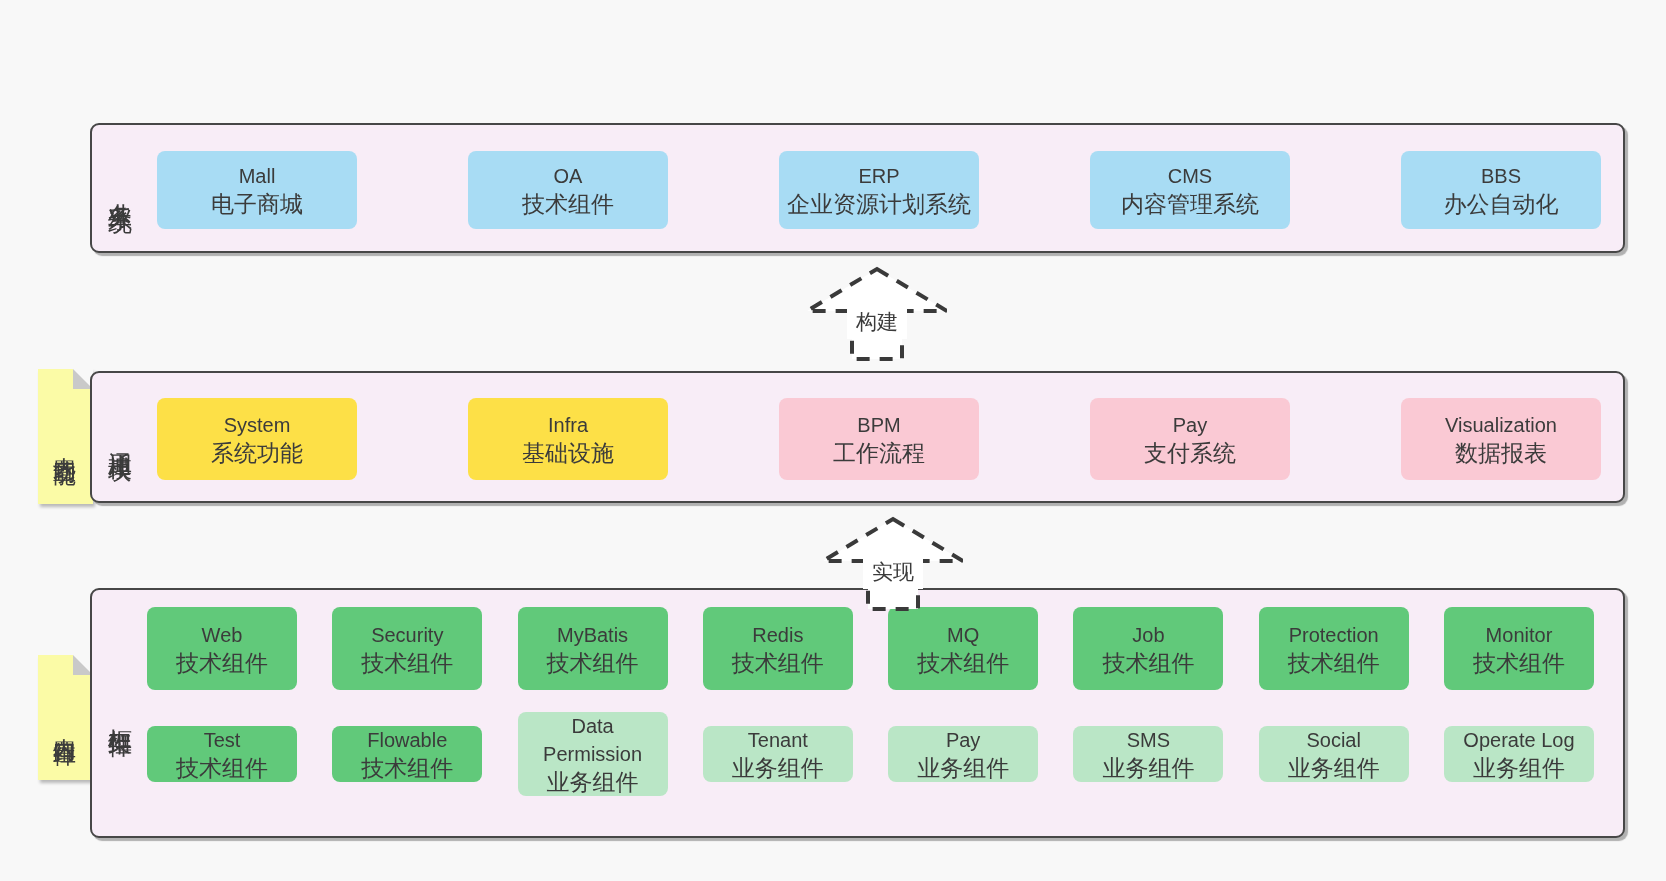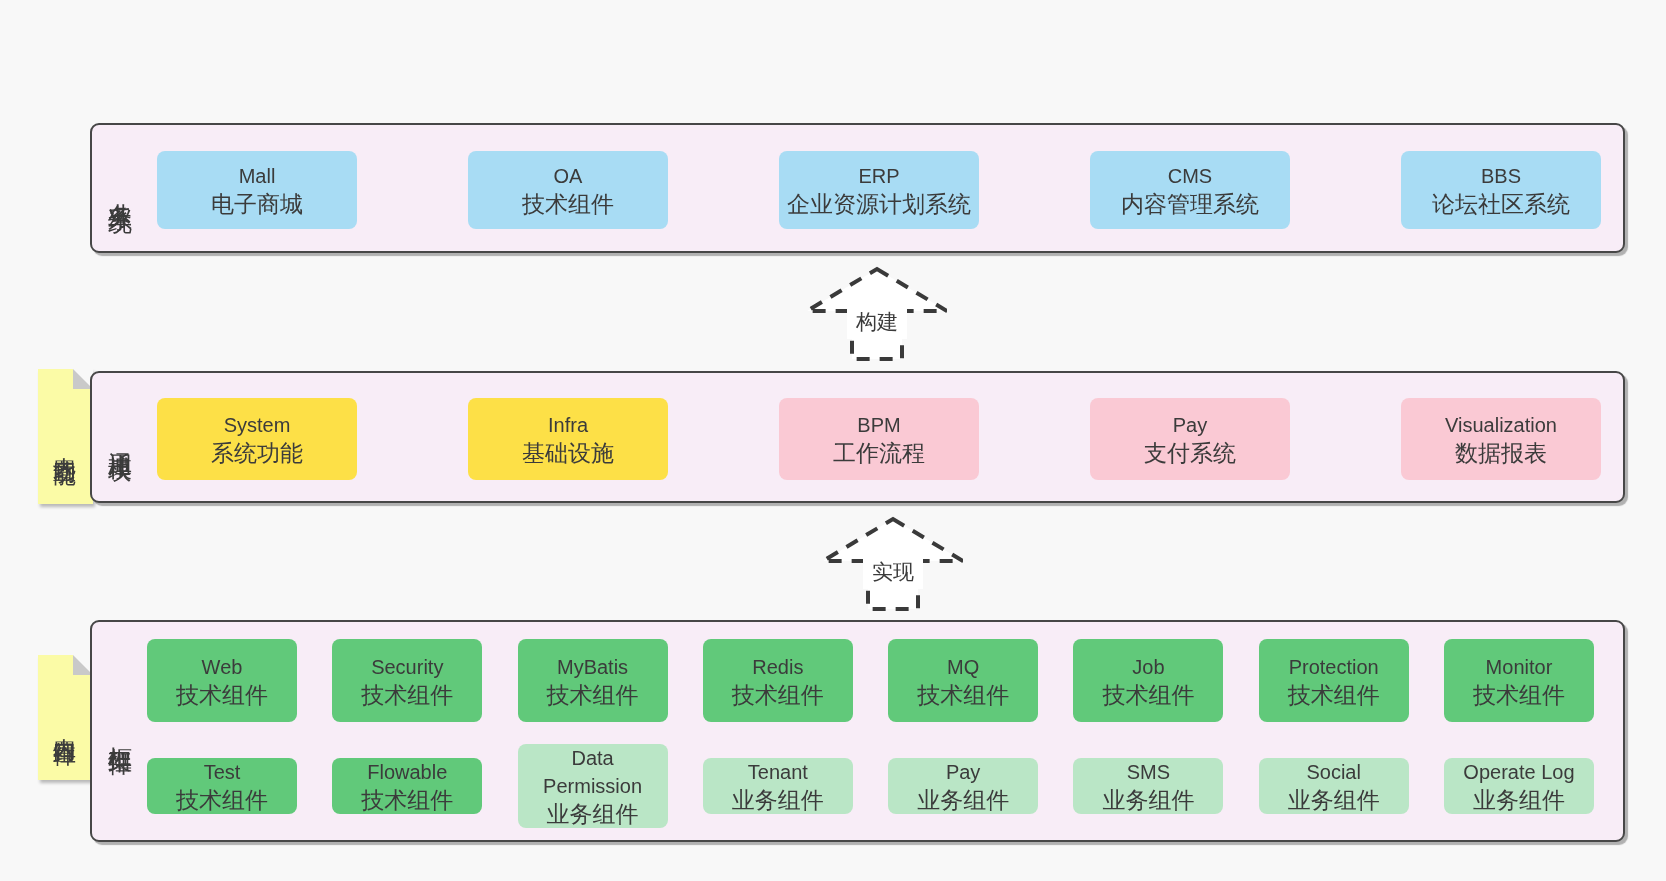--- a/index.html
+++ b/index.html
@@ -10,21 +10,21 @@
     color:#3b3b3b;
   }
   .band{
     position:absolute;left:90px;width:1535px;box-sizing:border-box;
     background:#f8edf7;border:2px solid #474747;border-radius:9px;
     box-shadow:3px 3px 1px rgba(70,70,70,.4);
     z-index:1;
   }
   #band-business{top:123px;height:130px;}
   #band-modules{top:371px;height:132px;}
-  #band-framework{top:620px;height:222px;}
+  #band-framework{top:588px;height:250px;}
 
   .band-label{
     position:absolute;left:12px;top:50%;transform:translateY(-50%);
     writing-mode:vertical-rl;text-orientation:upright;
     font-size:24px;letter-spacing:2px;color:#3b3b3b;white-space:nowrap;
   }
   .band-row{
     position:absolute;display:flex;justify-content:space-between;
   }
   .row-6{left:65px;right:22px;}
@@ -92,21 +92,21 @@
     <div class="node w200 blue">
       <span>ERP</span>
       <span class="sub">企业资源计划系统</span>
     </div>
     <div class="node w200 blue">
       <span>CMS</span>
       <span class="sub">内容管理系统</span>
     </div>
     <div class="node w200 blue">
       <span>BBS</span>
-      <span class="sub">论坛社区系统</span>
+      <span class="sub">办公自动化</span>
     </div>
   </div>
 </div>
 
 <svg class="arrow" style="left:807px;top:266px" width="140" height="96" viewBox="0 0 140 96">
   <path d="M70 3 L140 45 L95 45 L95 93 L45 93 L45 45 L0 45 Z" fill="#ffffff" stroke="#3a3a3a" stroke-width="4" stroke-dasharray="13 10"></path>
   <rect x="40" y="37" width="60" height="36" fill="#ffffff"></rect>
   <text x="70" y="63" text-anchor="middle" fill="#3b3b3b">构建</text>
 </svg>
 

